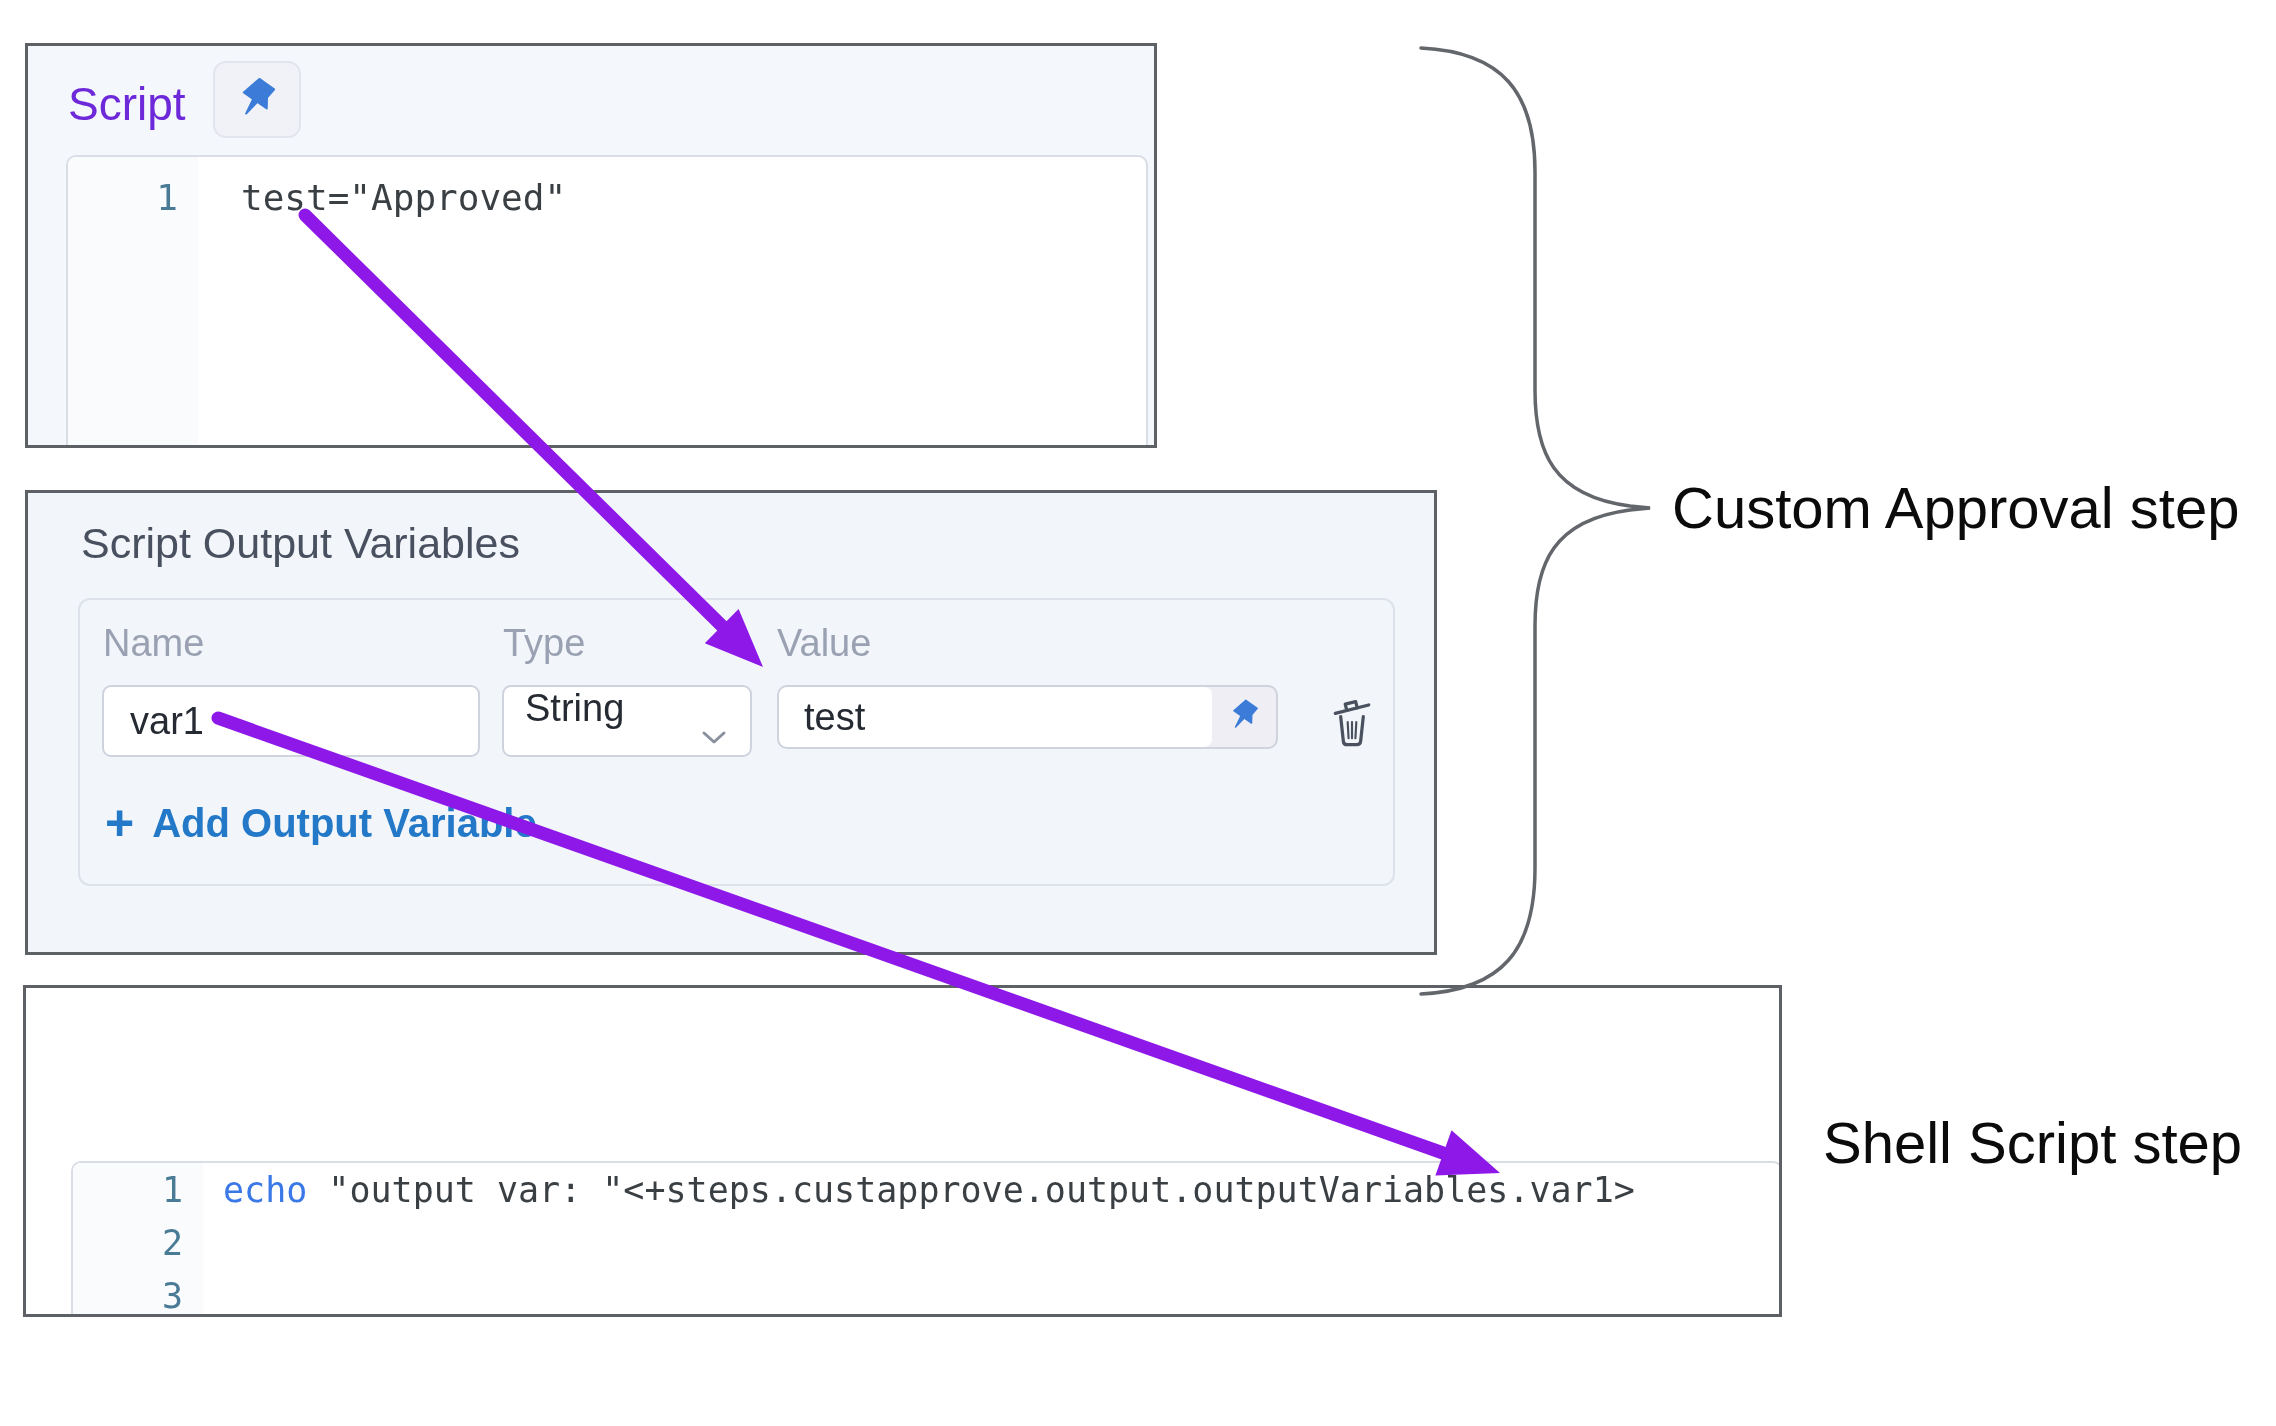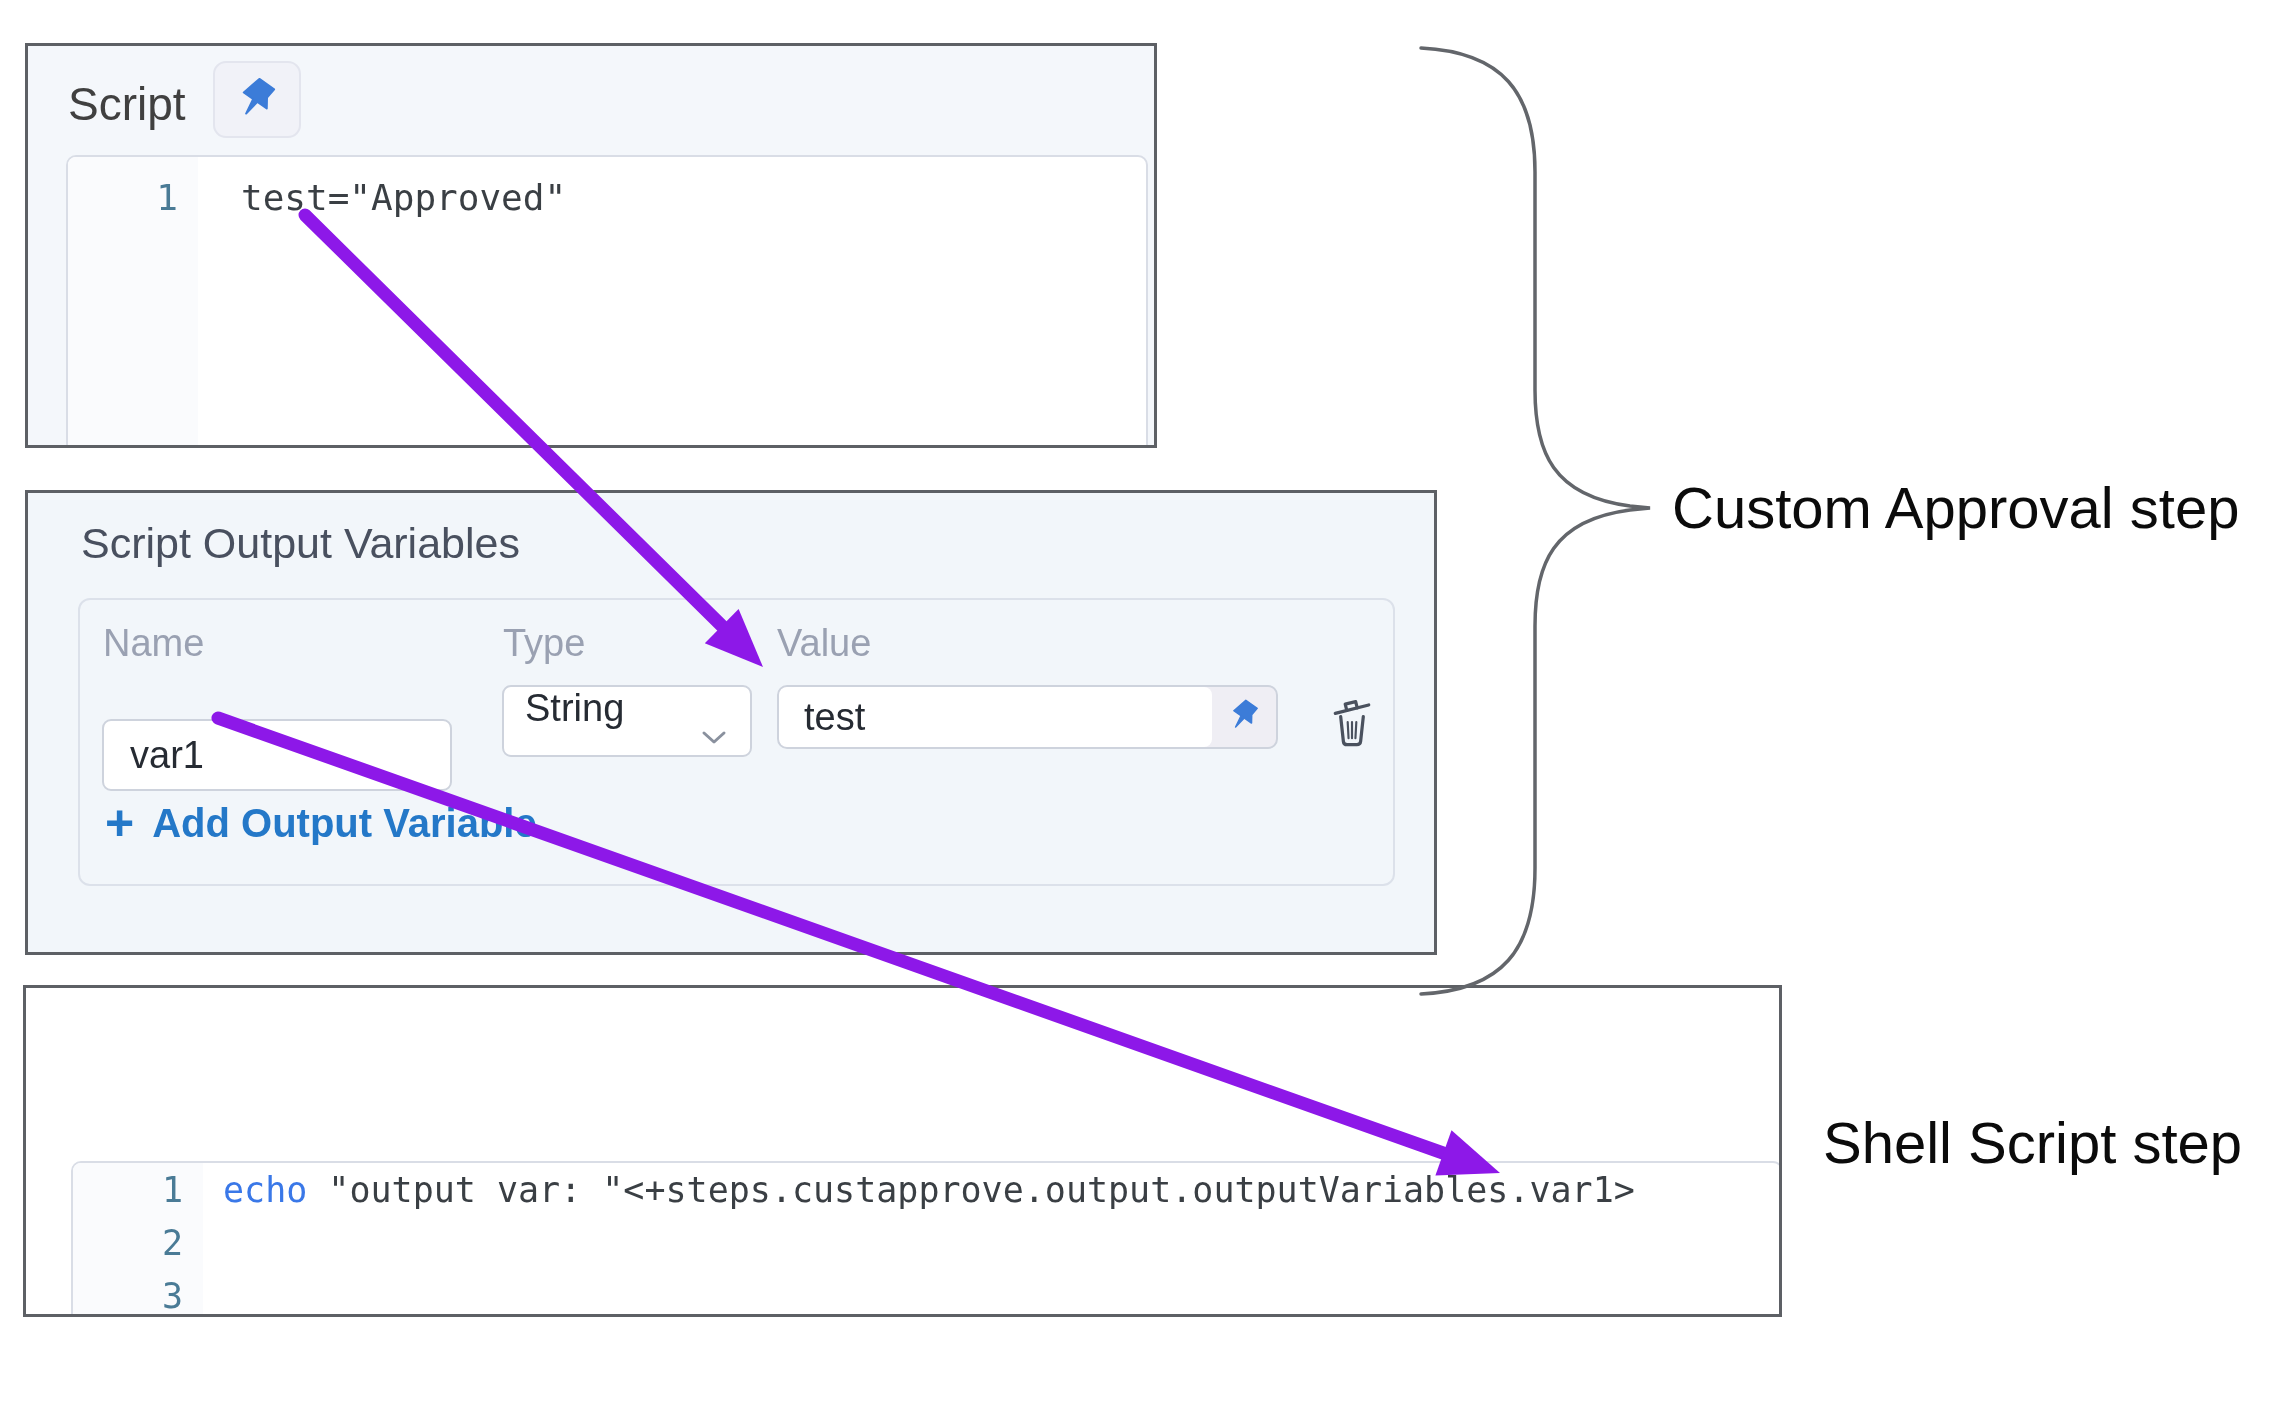--- a/index.html
+++ b/index.html
@@ -3,21 +3,21 @@
 <meta charset="utf-8">
 <style>
   html,body{margin:0;padding:0;background:#ffffff;}
   #canvas{position:relative;width:2276px;height:1426px;background:#ffffff;overflow:hidden;
           font-family:"Liberation Sans",sans-serif;}
   .panel{position:absolute;border:3px solid #5d6065;box-sizing:border-box;overflow:hidden;}
   #script-panel{left:25px;top:43px;width:1132px;height:405px;background:#f4f7fb;}
   #vars-panel{left:25px;top:490px;width:1412px;height:465px;background:#f2f6fa;}
   #bash-panel{left:23px;top:985px;width:1759px;height:332px;background:#ffffff;}
 
-  .panel-title{position:absolute;color:#404040;font-size:46px;line-height:56px;}
+  .panel-title{position:absolute;color:#6d28d9;font-size:46px;line-height:56px;}
   #script-panel .panel-title{left:40px;top:30px;}
   #vars-panel  .panel-title{left:53px;top:22px;font-size:43px;color:#49505f;}
   #bash-panel  .panel-title{left:42px;top:35px;color:#262c35;}
 
   .pin-btn{position:absolute;left:185px;top:15px;width:88px;height:77px;border-radius:13px;
            background:#f1f2f8;border:2px solid #e3e5ee;display:flex;align-items:center;
            justify-content:center;cursor:pointer;padding:0;}
   .editor{position:absolute;background:#ffffff;border:2px solid #d9dde6;border-radius:10px 10px 0 0;
           box-sizing:border-box;}
   #script-editor{left:38px;top:109px;width:1082px;height:310px;}
@@ -90,21 +90,21 @@
     </div>
   </section>
 
   <section class="panel" id="vars-panel">
     <span class="panel-title">Script Output Variables</span>
     <div class="subpanel">
       <span class="col-label" style="left:23px">Name</span>
       <span class="col-label" style="left:423px">Type</span>
       <span class="col-label" style="left:697px">Value</span>
 
-      <input class="field" style="left: 22px; width: 350px; margin-top: 34px;" value="var1">
+      <input class="field" style="left: 22px; width: 378px;" value="var1">
 
       <div class="field" id="type-select">
         <span class="sel-text">String</span>
         <span class="chev">
           <svg width="28" height="18" viewBox="0 0 28 18">
             <polyline points="4,4 14,13 24,4" fill="none" stroke="#8a919e" stroke-width="3" stroke-linecap="round" stroke-linejoin="round"></polyline>
           </svg>
         </span>
       </div>
 

